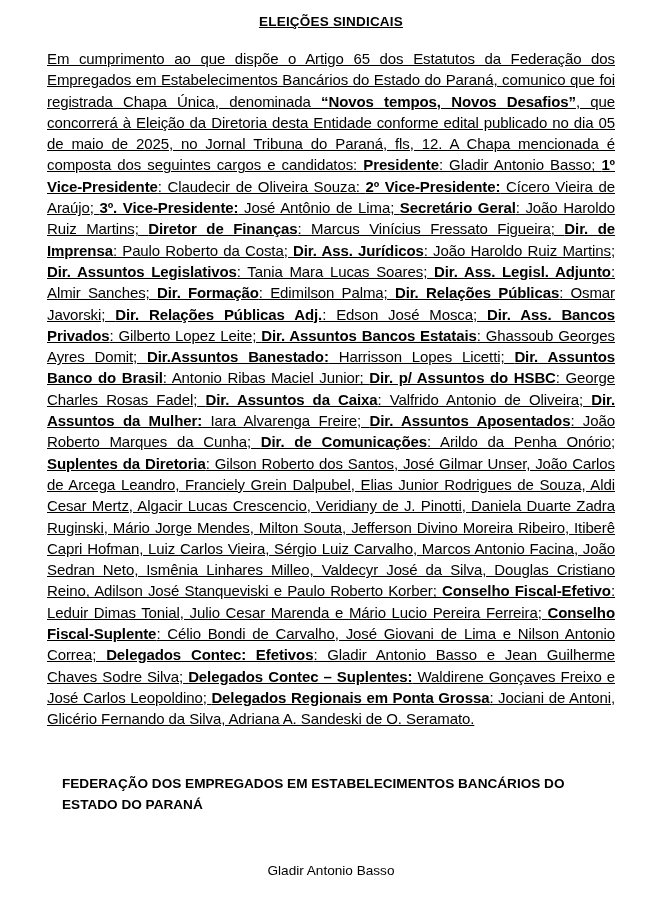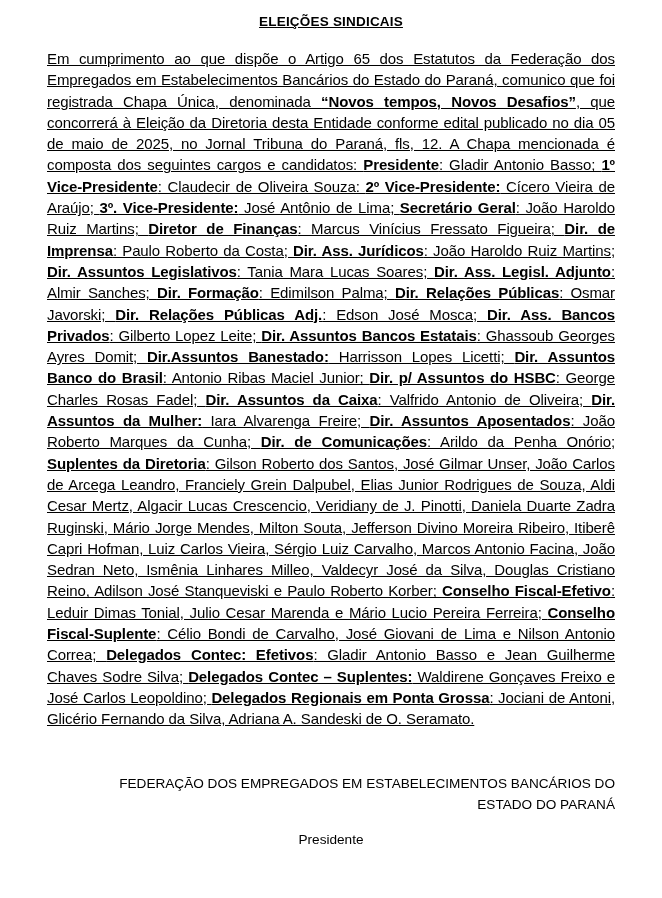--- a/index.html
+++ b/index.html
@@ -38,23 +38,23 @@
     font-weight: bold;
   }
   .date-line {
     font-size: 13.6px;
     line-height: 21.3px;
     text-align: left;
     margin: 13px 0 0 0;
   }
   .federation-name {
     font-size: 13.6px;
-    font-weight: normal;
+    font-weight: bold;
     line-height: 21.3px;
-    text-align: right;
+    text-align: left;
     margin: 43px 0 0 15px;
   }
   .sig-name {
     font-size: 13.6px;
     text-align: center;
     margin: 48px 0 0 0;
   }
   .sig-role {
     font-size: 13.6px;
     text-align: center;
@@ -65,15 +65,16 @@
 <body>
 
 <div class="page">
   <h1 class="doc-title">ELEIÇÕES SINDICAIS</h1>
 
   <p class="body-paragraph"><span>Em cumprimento ao que dispõe o Artigo 65 dos Estatutos da Federação dos Empregados em Estabelecimentos Bancários do Estado do Paraná, comunico que foi registrada Chapa Única, denominada </span><b>“Novos tempos, Novos Desafios”</b><span>, que concorrerá à Eleição da Diretoria desta Entidade conforme edital publicado no dia 05 de maio de 2025, no Jornal Tribuna do Paraná, fls, 12. A Chapa mencionada é composta dos seguintes cargos e candidatos: </span><b>Presidente</b><span>: Gladir Antonio Basso; </span><b>1º Vice-Presidente</b><span>: Claudecir de Oliveira Souza: </span><b>2º Vice-Presidente:</b><span> Cícero Vieira de Araújo; </span><b>3º. Vice-Presidente:</b><span> José Antônio de Lima; </span><b>Secretário Geral</b><span>: João Haroldo Ruiz Martins; </span><b>Diretor de Finanças</b><span>: Marcus Vinícius Fressato Figueira; </span><b>Dir. de Imprensa</b><span>: Paulo Roberto da Costa; </span><b>Dir. Ass. Jurídicos</b><span>: João Haroldo Ruiz Martins; </span><b>Dir. Assuntos Legislativos</b><span>: Tania Mara Lucas Soares; </span><b>Dir. Ass. Legisl. Adjunto</b><span>: Almir Sanches; </span><b>Dir. Formação</b><span>: Edimilson Palma; </span><b>Dir. Relações Públicas</b><span>: Osmar Javorski; </span><b>Dir. Relações Públicas Adj.</b><span>: Edson José Mosca; </span><b>Dir. Ass. Bancos Privados</b><span>: Gilberto Lopez Leite; </span><b>Dir. Assuntos Bancos Estatais</b><span>: Ghassoub Georges Ayres Domit; </span><b>Dir.Assuntos Banestado:</b><span> Harrisson Lopes Licetti; </span><b>Dir. Assuntos Banco do Brasil</b><span>: Antonio Ribas Maciel Junior; </span><b>Dir. p/ Assuntos do HSBC</b><span>: George Charles Rosas Fadel; </span><b>Dir. Assuntos da Caixa</b><span>: Valfrido Antonio de Oliveira; </span><b>Dir. Assuntos da Mulher:</b><span> Iara Alvarenga Freire; </span><b>Dir. Assuntos Aposentados</b><span>: João Roberto Marques da Cunha; </span><b>Dir. de Comunicações</b><span>: Arildo da Penha Onório; </span><b>Suplentes da Diretoria</b><span>: Gilson Roberto dos Santos, José Gilmar Unser, João Carlos de Arcega Leandro, Franciely Grein Dalpubel, Elias Junior Rodrigues de Souza, Aldi Cesar Mertz, Algacir Lucas Crescencio, Veridiany de J. Pinotti, Daniela Duarte Zadra Ruginski, Mário Jorge Mendes, Milton Souta, Jefferson Divino Moreira Ribeiro, Itiberê Capri Hofman, Luiz Carlos Vieira, Sérgio Luiz Carvalho, Marcos Antonio Facina, João Sedran Neto, Ismênia Linhares Milleo, Valdecyr José da Silva, Douglas Cristiano Reino, Adilson José Stanqueviski e Paulo Roberto Korber; </span><b>Conselho Fiscal-Efetivo</b><span>: Leduir Dimas Tonial, Julio Cesar Marenda e Mário Lucio Pereira Ferreira; </span><b>Conselho Fiscal-Suplente</b><span>: Célio Bondi de Carvalho, José Giovani de Lima e Nilson Antonio Correa; </span><b>Delegados Contec:  Efetivos</b><span>: Gladir Antonio Basso e Jean Guilherme Chaves Sodre Silva; </span><b>Delegados Contec – Suplentes:</b><span> Waldirene Gonçaves Freixo e José Carlos Leopoldino; </span><b>Delegados Regionais em Ponta Grossa</b><span>: Jociani de Antoni, Glicério Fernando da Silva, Adriana A. Sandeski de O. Seramato.</span></p>
 
 
   <p class="federation-name">FEDERAÇÃO DOS EMPREGADOS EM ESTABELECIMENTOS BANCÁRIOS DO ESTADO DO PARANÁ</p>
 
+  <p class="sig-name">Gladir Antonio Basso</p>
 
   <p class="sig-role">Presidente</p>
 </div>
 
 </body></html>

